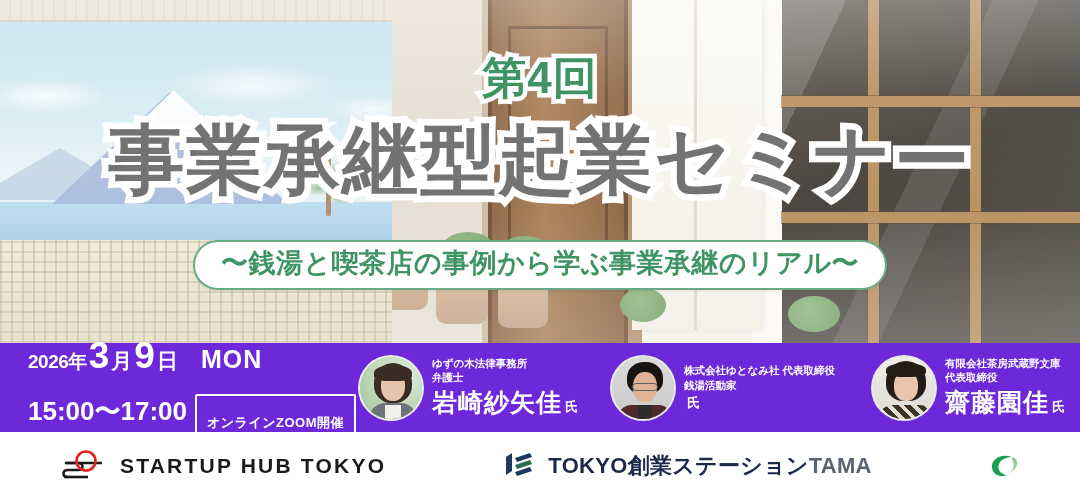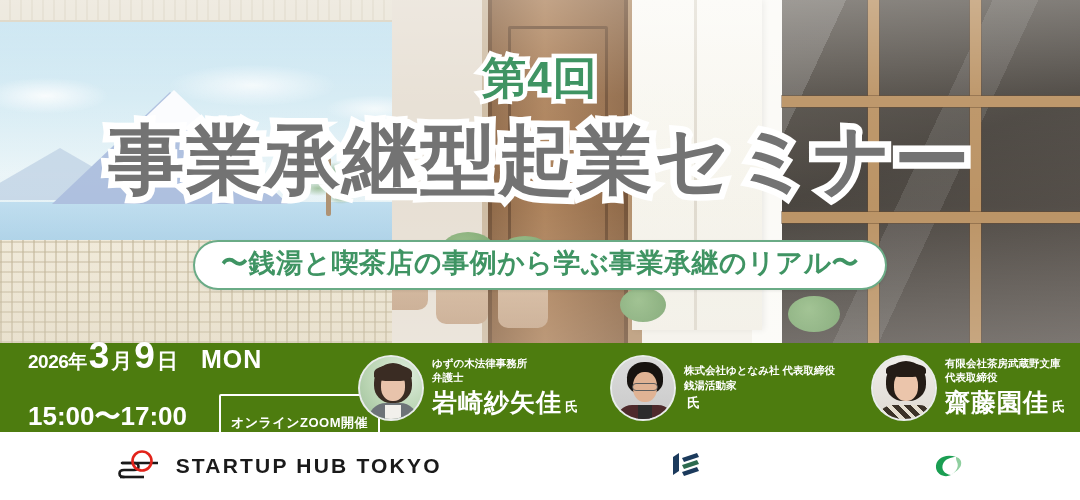--- a/index.html
+++ b/index.html
@@ -191,34 +191,34 @@
     font-size:27px; font-weight:bold; line-height:1.25;
     color:#3f9463;
     letter-spacing:.5px;
     white-space:nowrap;
     box-shadow:0 1px 3px rgba(0,0,0,.08);
   }
 
   
   .green-bar {
     position:absolute; left:0; top:343px; width:1080px; height:89px;
-    background:#4d7c0f;
+    background:#6d28d9;
     display:flex; align-items:center;
   }
   .datetime {
     width:360px; padding-left:28px; color:#fff; flex-shrink:0;
   }
   .dt-row1 {
     display:flex; align-items:baseline; gap:2px; white-space:nowrap;
   }
   .dt-year { font-size:19px; font-weight:bold; letter-spacing:-.5px; }
   .dt-big  { font-size:37px; font-weight:bold; line-height:1; }
   .dt-unit { font-size:21px; font-weight:bold; }
   .dt-dow  { font-size:25px; font-weight:bold; margin-left:21px; letter-spacing:1px; }
-  .dt-row2 { display:flex; align-items:center; gap:32px; margin-top:19px; }
+  .dt-row2 { display:flex; gap:8px; margin-top:19px; }
   .dt-time { font-size:26px; font-weight:bold; letter-spacing:0px; white-space:nowrap; }
   .zoom-badge {
     border:2px solid #fff; border-radius:2px;
     padding:18px 10px 4px;
     font-size:13px; font-weight:bold; letter-spacing:.5px; white-space:nowrap;
   }
   .speakers { display:flex; align-items:center; gap:0px; flex:1; }
   .speaker { display:flex; align-items:center; gap:8px; }
   .sp1 { margin-left:-2px; }
   .sp2 { margin-left:32px; }
@@ -400,20 +400,21 @@
       <span class="logo-text shtk-text">STARTUP HUB TOKYO</span>
     </div>
 
     <div class="logo">
       <svg width="36" height="34" viewBox="0 0 36 34">
         <path d="M4 26 L4 8 L10 4 L10 22 Z" fill="#1b3a5c"></path>
         <path d="M13 9 L28 4 L30 8 L15 13 Z" fill="#1b3a5c"></path>
         <path d="M13 16 L28 11 L30 15 L15 20 Z" fill="#2d6b4f"></path>
         <path d="M13 23 L28 18 L30 22 L15 27 Z" fill="#1b3a5c"></path>
       </svg>
+      <span class="logo-text tama-text"><span class="tama-t1">TOKYO</span><span class="tama-t2">創業ステーション</span><span class="tama-t3">TAMA</span></span>
     </div>
 
     <div class="logo">
       <svg width="34" height="30" viewBox="0 0 34 30">
         <path d="M24 6 C13 2 3 8 4 17 C5 24 13 27 19 24 C12 23 9 18 11 13 C13 8 19 6 24 6 Z" fill="#1a9e52"></path>
         <path d="M24 6 C28 7 30 10 29 14 C28 18 23 21 19 24 C25 20 27 15 25 11 C24 9 24 7 24 6 Z" fill="#8fcf9f"></path>
       </svg>
     </div>
 
   </div>

